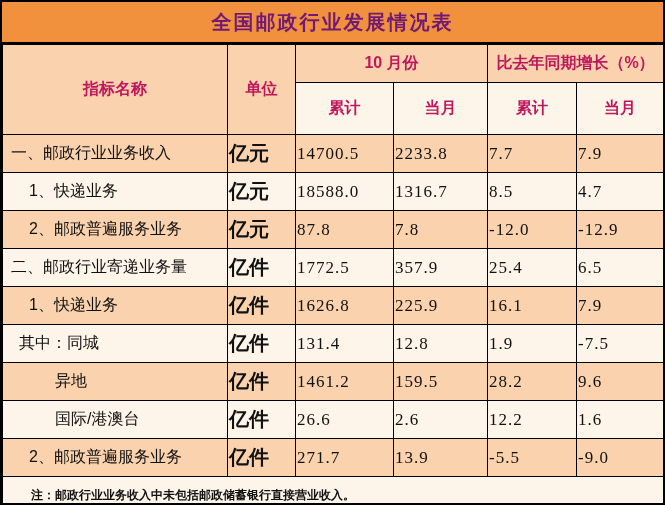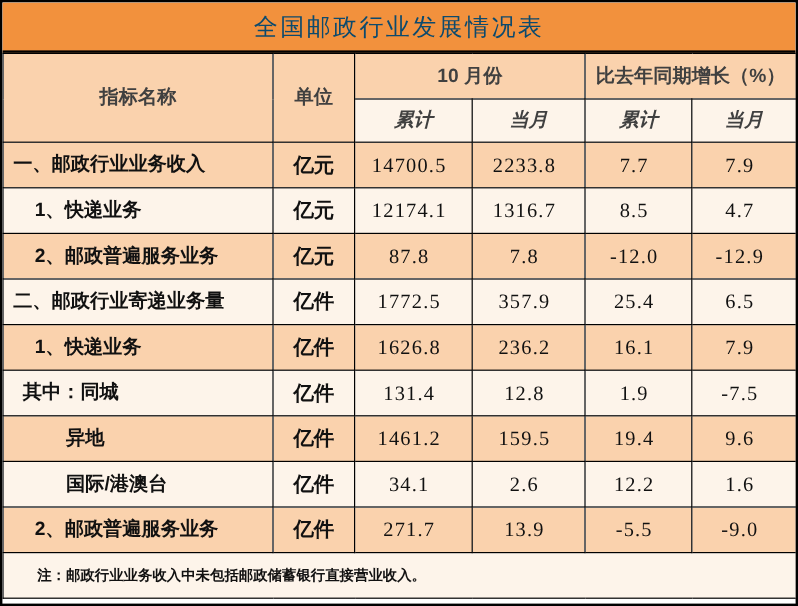--- a/index.html
+++ b/index.html
@@ -6,41 +6,41 @@
   .frame {
     width: 665px; height: 505px; box-sizing: border-box;
     border: 2px solid #000; overflow: hidden;
     font-family: "Liberation Sans", "DejaVu Sans", sans-serif;
     color: #111;
   }
   .title-bar {
     height: 40px; background: var(--title-bg, #F2913D);
     border-bottom: 2px solid #000;
     display: flex; align-items: center; justify-content: center;
-    font-size: 20px; font-weight: normal; letter-spacing: 2px; color: #0c4a6e;
+    font-size: 20px; font-weight: bold; letter-spacing: 2px; color: #701a75;
   }
   table { border-collapse: collapse; table-layout: fixed; width: 661px; }
   th, td { border: 1px solid #000; box-sizing: border-box; overflow: hidden; white-space: nowrap; }
   .peach { background: var(--row-peach, #FAD2AD); }
   .cream { background: var(--row-cream, #FDF4EA); }
-  thead th { font-size: 16px; font-weight: bold; text-align: center; color: #404040; }
+  thead th { font-size: 16px; font-weight: bold; text-align: center; color: #be185d; }
   tr.h1 th { height: 38px; }
-  tr.h2 th { height: 36px; font-style: italic; }
+  tr.h2 th { height: 52px; }
   tbody tr { height: 38px; }
   tbody tr:nth-child(odd)  td { background: var(--row-peach, #FAD2AD); }
   tbody tr:nth-child(even) td { background: var(--row-cream, #FDF4EA); }
-  td.label { font-weight: bold; font-size: 16px; text-align: left; }
+  td.label { font-weight: normal; font-size: 16px; text-align: left; }
   .lv0 { padding-left: 8px; }
   .lv1 { padding-left: 26px; }
   .qz  { padding-left: 16px; }
   .lv2 { padding-left: 52px; margin-top: 40px; }
-  td.unit { font-weight: bold; font-size: 17px; text-align: center; }
+  td.unit { font-weight: bold; font-size: 20px; }
   td.num {
     font-family: "Liberation Serif", "DejaVu Serif", serif;
-    font-size: 17px; text-align: center; padding-right: 8px; letter-spacing: 1px;
+    font-size: 17px; text-align: left; padding-right: 8px; letter-spacing: 1px;
   }
   tr.note-row td { font-weight: bold; font-size: 12px; text-align: left; padding-left: 28px; height: 37px; }
 </style>
 </head>
 <body>
 
 <div class="frame">
   <div class="title-bar">全国邮政行业发展情况表</div>
 
   <table>
@@ -71,21 +71,21 @@
         <td class="label lv0">一、邮政行业业务收入</td>
         <td class="unit">亿元</td>
         <td class="num">14700.5</td>
         <td class="num">2233.8</td>
         <td class="num">7.7</td>
         <td class="num">7.9</td>
       </tr>
       <tr>
         <td class="label lv1">1、快递业务</td>
         <td class="unit">亿元</td>
-        <td class="num">12174.1</td>
+        <td class="num">18588.0</td>
         <td class="num">1316.7</td>
         <td class="num">8.5</td>
         <td class="num">4.7</td>
       </tr>
       <tr>
         <td class="label lv1">2、邮政普遍服务业务</td>
         <td class="unit">亿元</td>
         <td class="num">87.8</td>
         <td class="num">7.8</td>
         <td class="num">-12.0</td>
@@ -96,44 +96,44 @@
         <td class="unit">亿件</td>
         <td class="num">1772.5</td>
         <td class="num">357.9</td>
         <td class="num">25.4</td>
         <td class="num">6.5</td>
       </tr>
       <tr>
         <td class="label lv1">1、快递业务</td>
         <td class="unit">亿件</td>
         <td class="num">1626.8</td>
-        <td class="num">236.2</td>
+        <td class="num">225.9</td>
         <td class="num">16.1</td>
         <td class="num">7.9</td>
       </tr>
       <tr>
         <td class="label qz">其中：同城</td>
         <td class="unit">亿件</td>
         <td class="num">131.4</td>
         <td class="num">12.8</td>
         <td class="num">1.9</td>
         <td class="num">-7.5</td>
       </tr>
       <tr>
         <td class="label lv2">异地</td>
         <td class="unit">亿件</td>
         <td class="num">1461.2</td>
         <td class="num">159.5</td>
-        <td class="num">19.4</td>
+        <td class="num">28.2</td>
         <td class="num">9.6</td>
       </tr>
       <tr>
         <td class="label lv2">国际/港澳台</td>
         <td class="unit">亿件</td>
-        <td class="num">34.1</td>
+        <td class="num">26.6</td>
         <td class="num">2.6</td>
         <td class="num">12.2</td>
         <td class="num">1.6</td>
       </tr>
       <tr>
         <td class="label lv1">2、邮政普遍服务业务</td>
         <td class="unit">亿件</td>
         <td class="num">271.7</td>
         <td class="num">13.9</td>
         <td class="num">-5.5</td>

